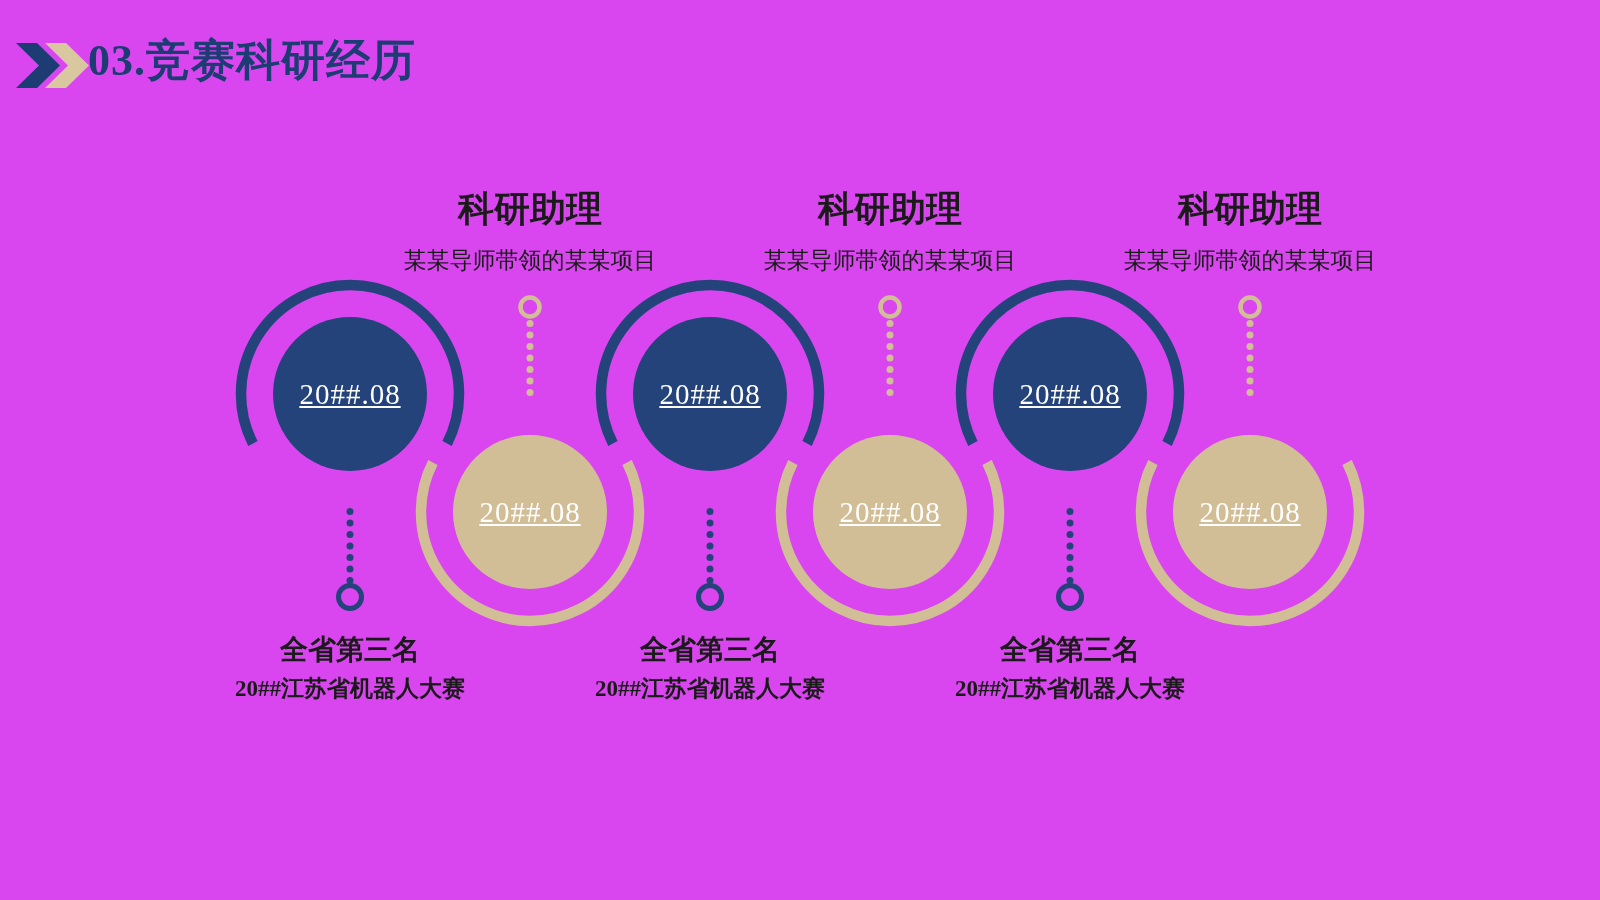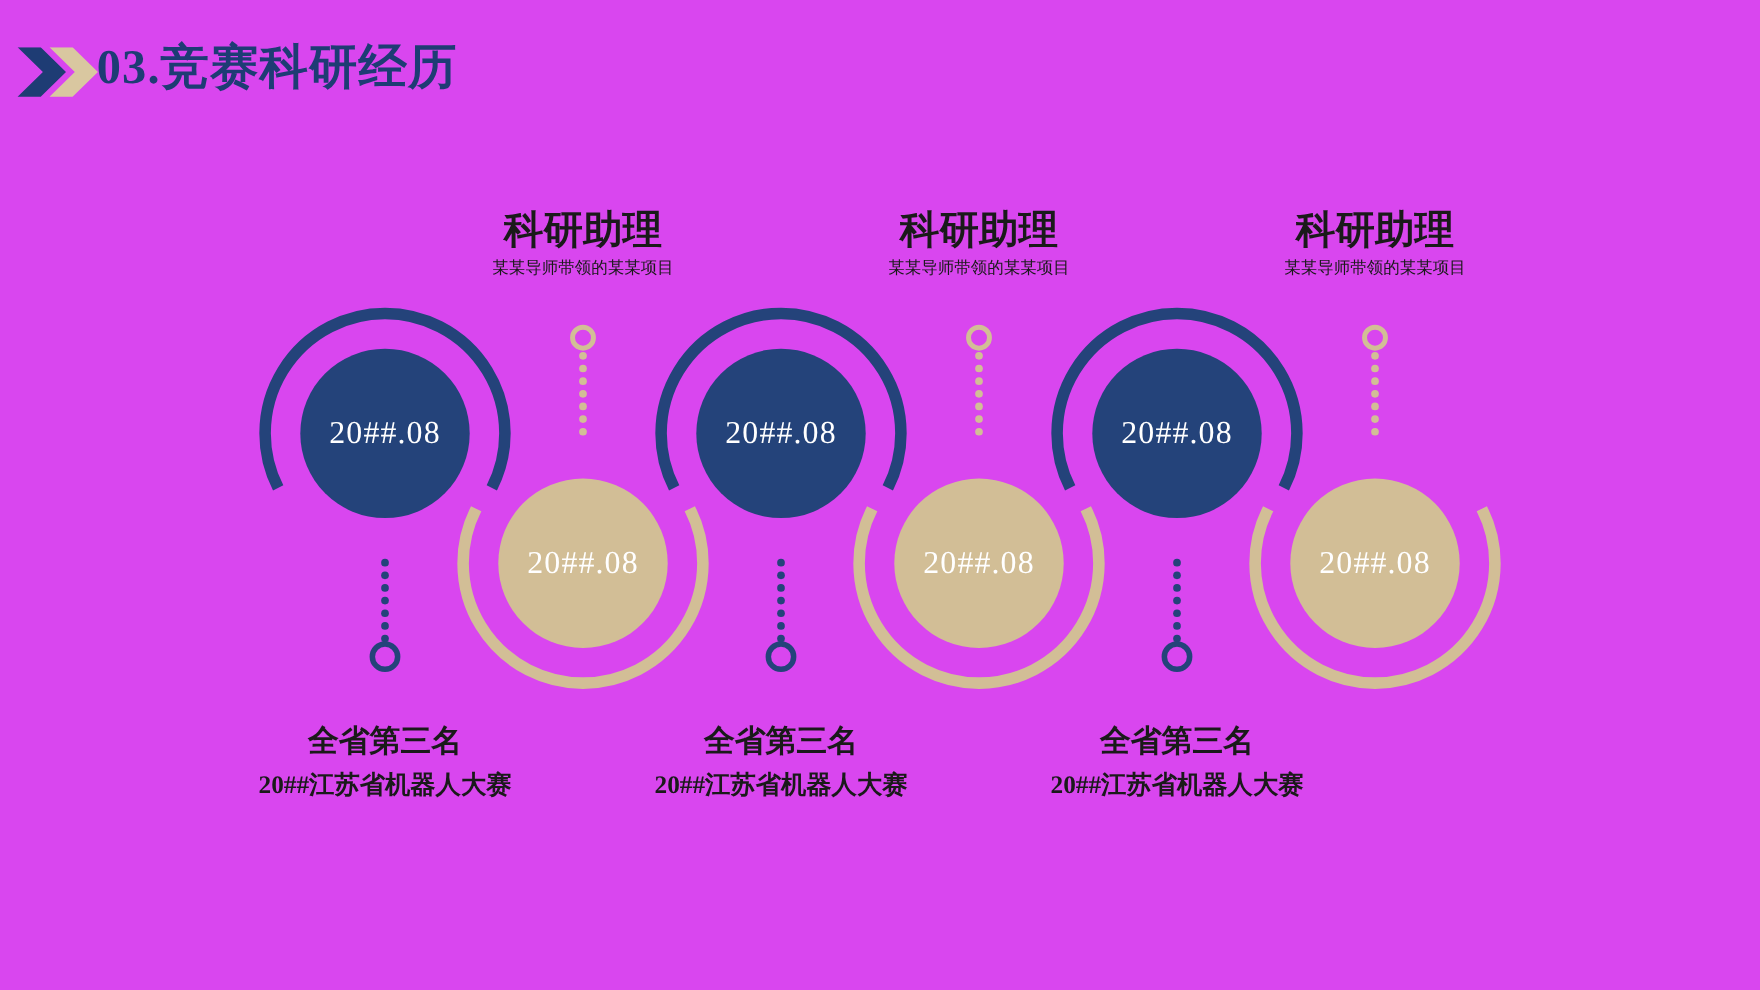--- a/index.html
+++ b/index.html
@@ -43,43 +43,43 @@
   .date-label {
     position: absolute;
     width: 200px;
     height: 42px;
     line-height: 42px;
     text-align: center;
     font-size: 29px;
     letter-spacing: 1px;
     color: #ffffff;
     white-space: nowrap;
+    text-decoration: underline;
   }
   .label-block {
     position: absolute;
     width: 360px;
     text-align: center;
     color: #1a1a1a;
   }
   .label-title {
     font-size: 36px;
     line-height: 33px;
     font-weight: bold;
     white-space: nowrap;
   }
   .label-title-lg {
     font-size: 28px;
     line-height: 36px;
     font-weight: bold;
     white-space: nowrap;
-    margin-top: 25px;
   }
   .label-sub {
-    margin-top: 3px;
-    font-size: 15px;
+    margin-top: 20px;
+    font-size: 23px;
     line-height: 30px;
     white-space: nowrap;
   }
   .label-sub-lg {
     margin-top: 6px;
     font-size: 23px;
     line-height: 30px;
     white-space: nowrap;
     font-weight: bold;
   }

